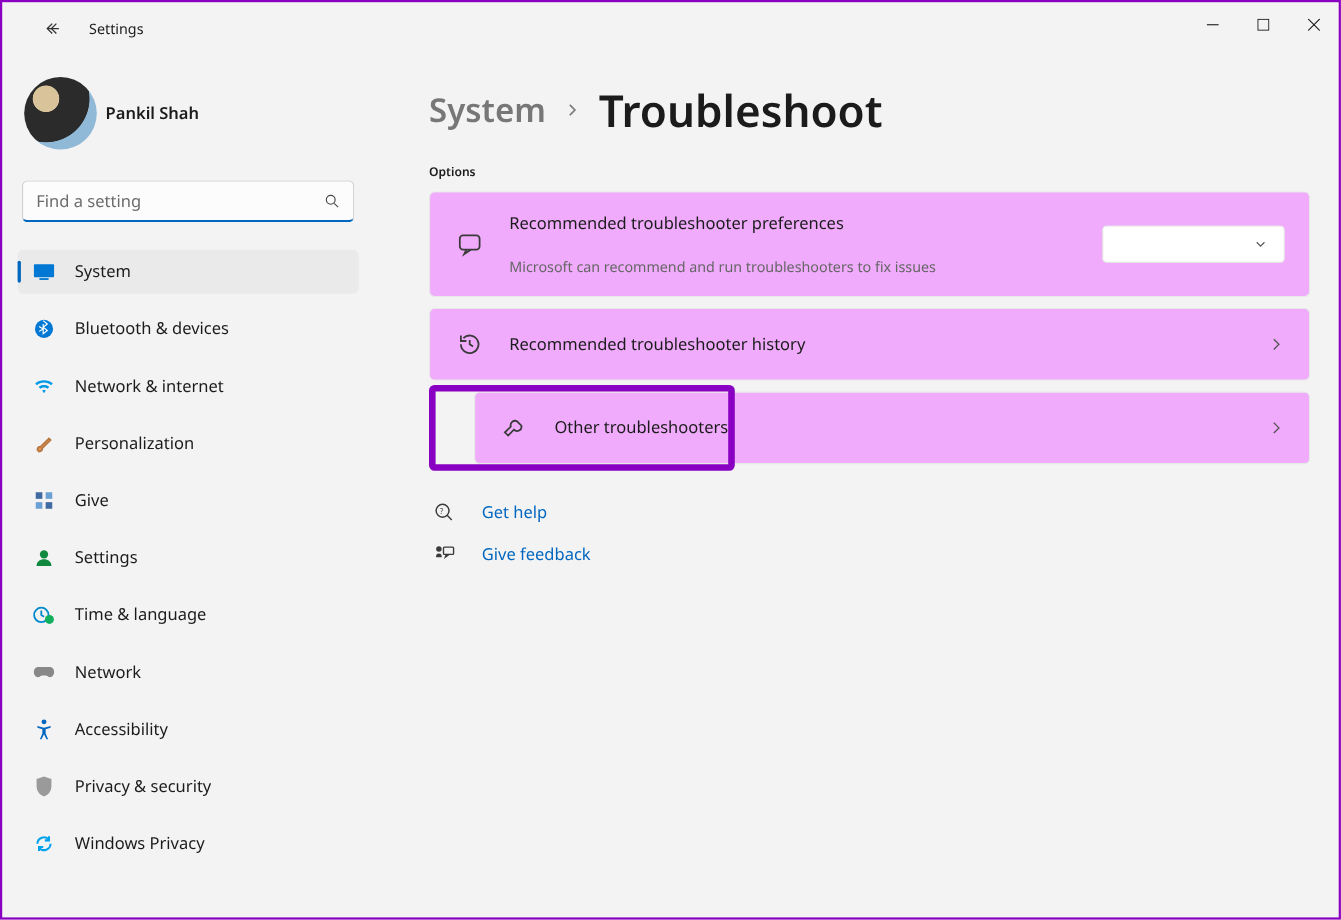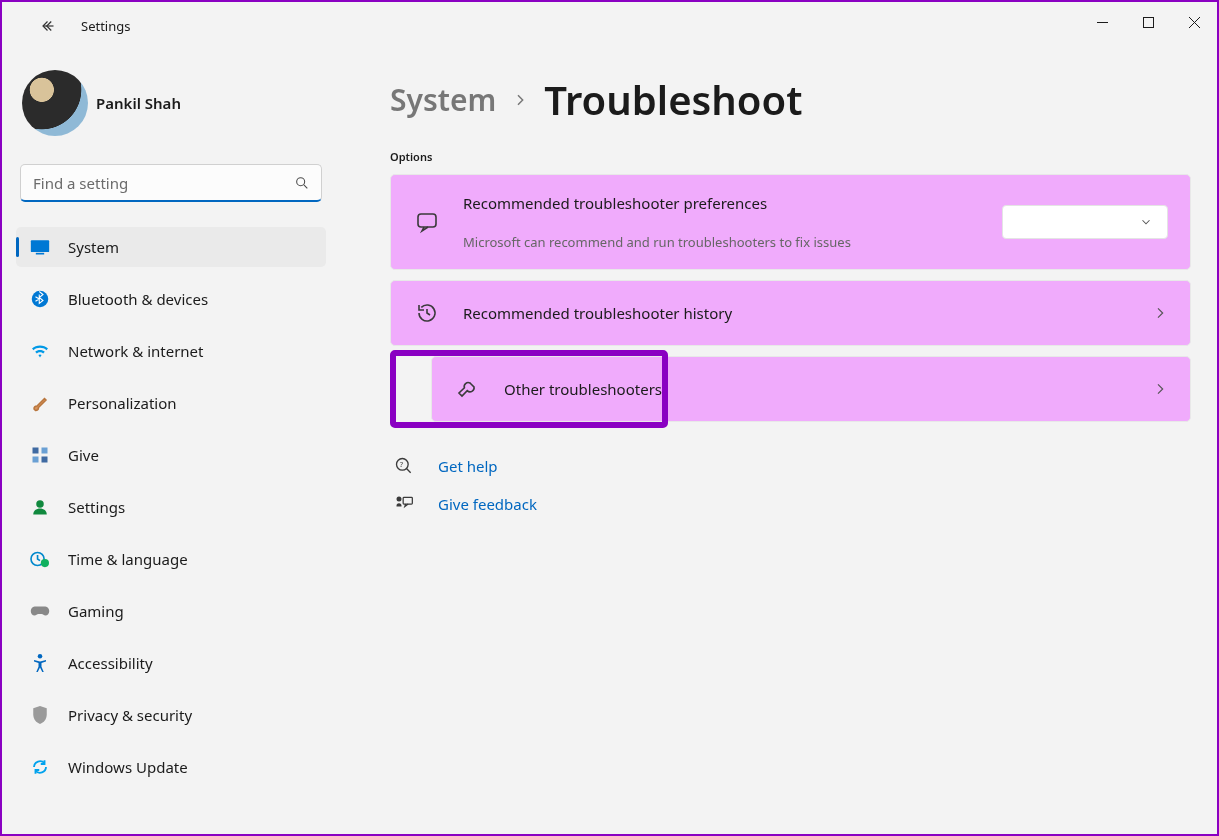--- a/index.html
+++ b/index.html
@@ -174,21 +174,21 @@
             </svg>
           </span>
         <span>Time &amp; language</span>
       </div>
       <div class="nav-item">
         <span class="nav-icon ic-game">
             <svg width="22" height="14" viewBox="0 0 26 16" fill="#888">
               <path d="M6 2h14c3 0 5 3 5 6s-2 6-5 6c-2 0-3-2-5-2h-4c-2 0-3 2-5 2-3 0-5-3-5-6s2-6 5-6z"></path>
             </svg>
           </span>
-        <span>Gaming</span>
+        <span>Network</span>
       </div>
       <div class="nav-item">
         <span class="nav-icon ic-a11y">
             <svg width="18" height="20" viewBox="0 0 24 26" fill="#0067c0">
               <circle cx="12" cy="4" r="3"></circle>
               <path d="M4 9l8 2 8-2v2l-6 2v5l3 7h-2l-3-6-3 6h-2l3-7v-5l-6-2z"></path>
             </svg>
           </span>
         <span>Accessibility</span>
       </div>
@@ -200,21 +200,21 @@
           </span>
         <span>Privacy &amp; security</span>
       </div>
       <div class="nav-item">
         <span class="nav-icon ic-wu">
             <svg width="18" height="18" viewBox="0 0 24 24" fill="none" stroke="#00a2ed" stroke-width="2.5">
               <path d="M4 12a8 8 0 0 1 14-5M20 12a8 8 0 0 1-14 5"></path>
               <path d="M18 3v5h-5M6 21v-5h5"></path>
             </svg>
           </span>
-        <span>Windows Update</span>
+        <span>Windows Privacy</span>
       </div>
     </nav>
   </aside>
 
   <main class="main">
     <div class="breadcrumb">
       <span class="bc-parent">System</span>
       <svg class="bc-sep" width="16" height="16" viewBox="0 0 24 24" fill="none" stroke="currentColor" stroke-width="2.2">
           <path d="M9 5l7 7-7 7"></path>
         </svg>

